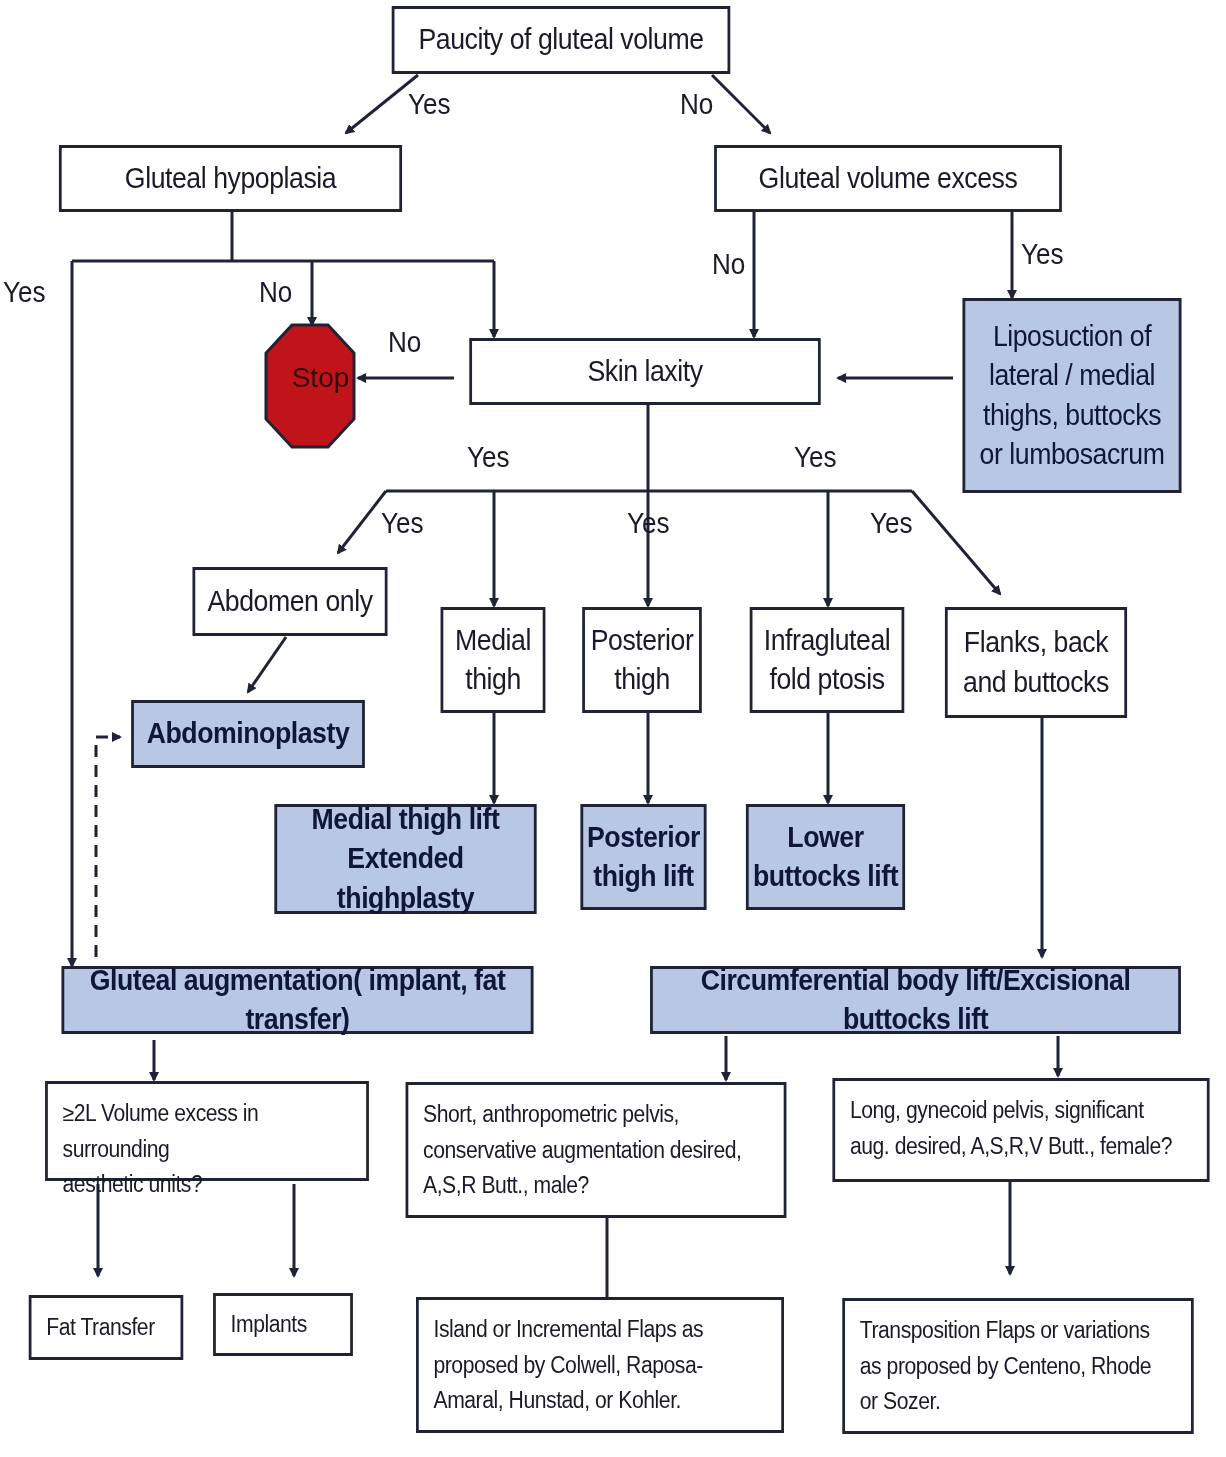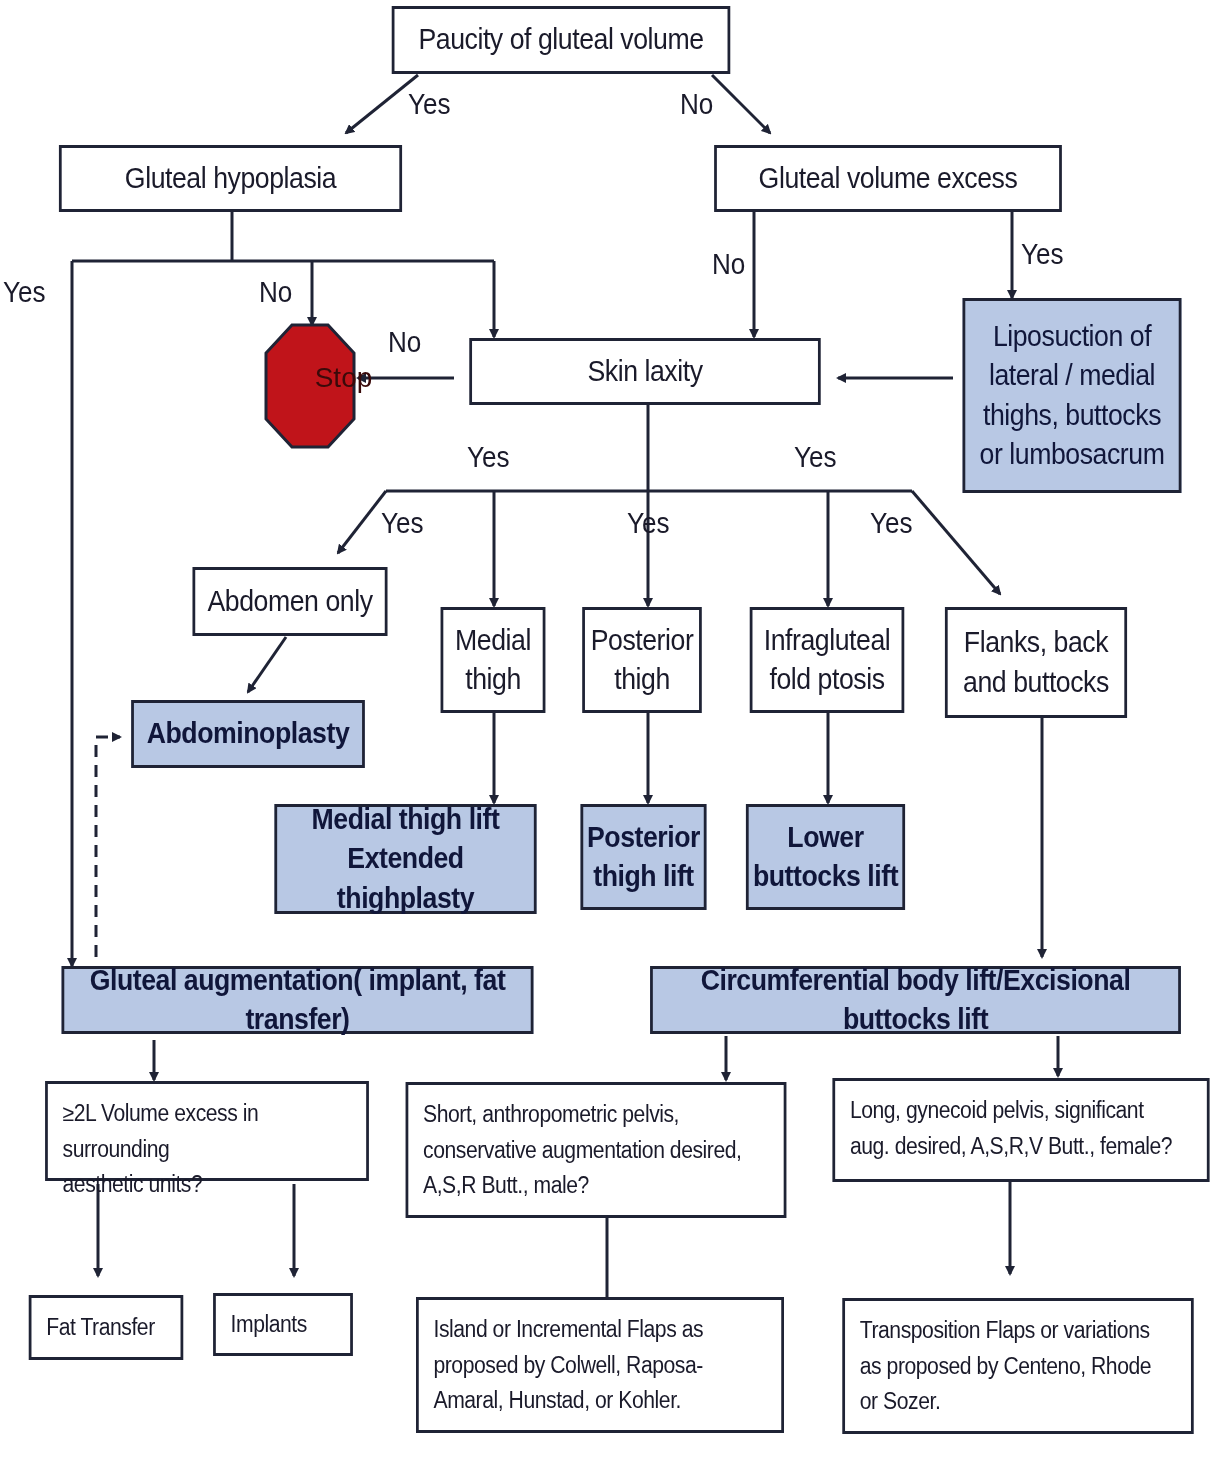--- a/index.html
+++ b/index.html
@@ -7,21 +7,21 @@
          font-family: "Liberation Sans", sans-serif; color: #1a1a2a; }
   #connectors { position: absolute; left: 0; top: 0; width: 1226px; height: 1457px; pointer-events: none; }
   .box { position: absolute; box-sizing: border-box; border: 3px solid #1f2335; background: #ffffff;
          display: flex; align-items: center; justify-content: center; text-align: center;
          font-size: 29px; line-height: 1.35; letter-spacing: -0.5px; transform: scaleX(0.92); transform-origin: center; }
   .box span { display: block; }
   .blue { background: #b8c8e4; border-color: #1f2335; color: #10163a; font-weight: bold; }
   .small { font-size: 23px; line-height: 1.55; text-align: left; justify-content: flex-start; align-items: flex-start;
            padding: 12px 16px; font-weight: normal; }
   .label { position: absolute; font-size: 29px; color: #1a1a2a; transform: scaleX(0.9); transform-origin: left; }
-  .stop-text { position: absolute; left: 264px; top: 362px; width: 113px; text-align: center; font-size: 28px; color: #3a0a0a; margin-left: 23px; }
+  .stop-text { position: absolute; left: 264px; top: 362px; width: 113px; text-align: center; font-size: 28px; color: #3a0a0a; }
 </style>
 </head>
 <body>
 
 <svg id="connectors" viewBox="0 0 1226 1457">
   <defs>
     <marker id="arr" markerWidth="10" markerHeight="10" refX="8" refY="5" orient="auto" markerUnits="userSpaceOnUse">
       <path d="M0,0 L10,5 L0,10 z" fill="#1f2335"></path>
     </marker>
   </defs>

